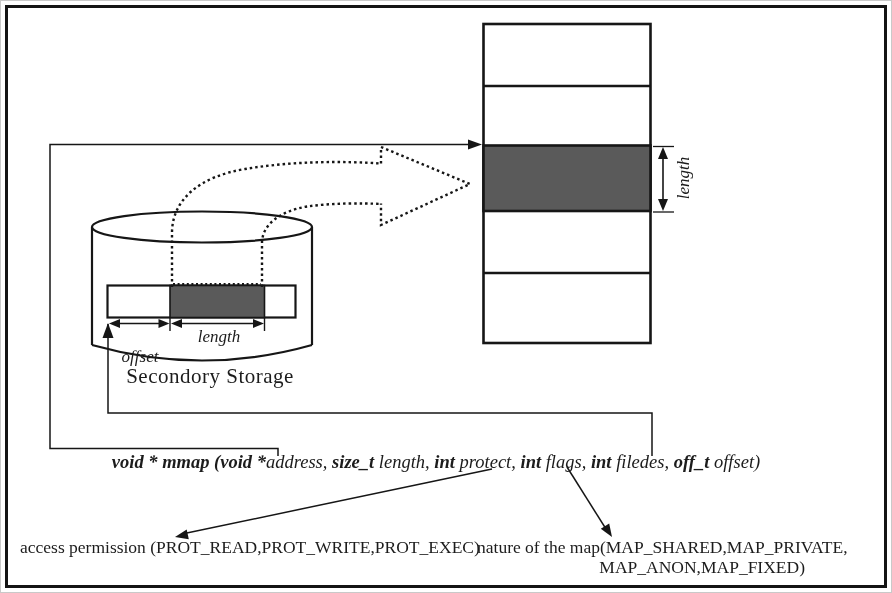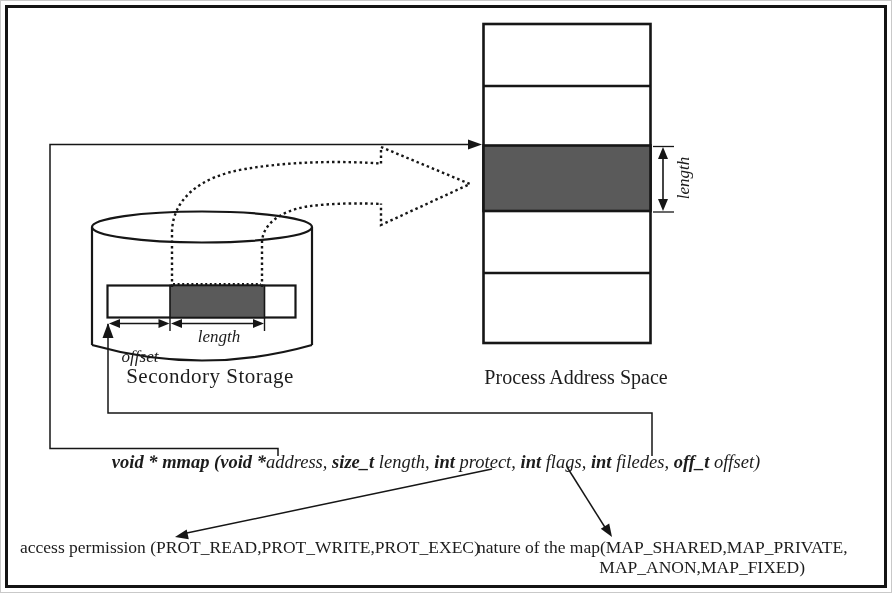--- a/index.html
+++ b/index.html
@@ -91,21 +91,20 @@
       <line x1="492" y1="469" x2="182" y2="534" stroke-width="1.5"></line>
       <polygon points="175,537 186.7,529.4 188.8,539.2" fill="#161616" stroke="none"></polygon>
 
       <line x1="567" y1="467" x2="606" y2="529" stroke-width="1.5"></line>
       <polygon points="612,537 600.8,528.8 609.2,523.4" fill="#161616" stroke="none"></polygon>
     </g>
   </svg>
 
   <div class="lbl ctr" id="secondary-storage-label">Secondory Storage</div>
 
-  <div class="lbl ctr" id="pas-label">Process Address Space</div>
 
   <div class="lbl ctr it" id="offset-label">offset</div>
 
   <div class="lbl ctr it" id="cyl-length-label">length</div>
 
   <div class="lbl ctr it" id="pas-length-label">length</div>
 
   <div class="lbl" id="access-permission">access permission (PROT_READ,PROT_WRITE,PROT_EXEC)</div>
 
   <div class="lbl ctr" id="signature">

